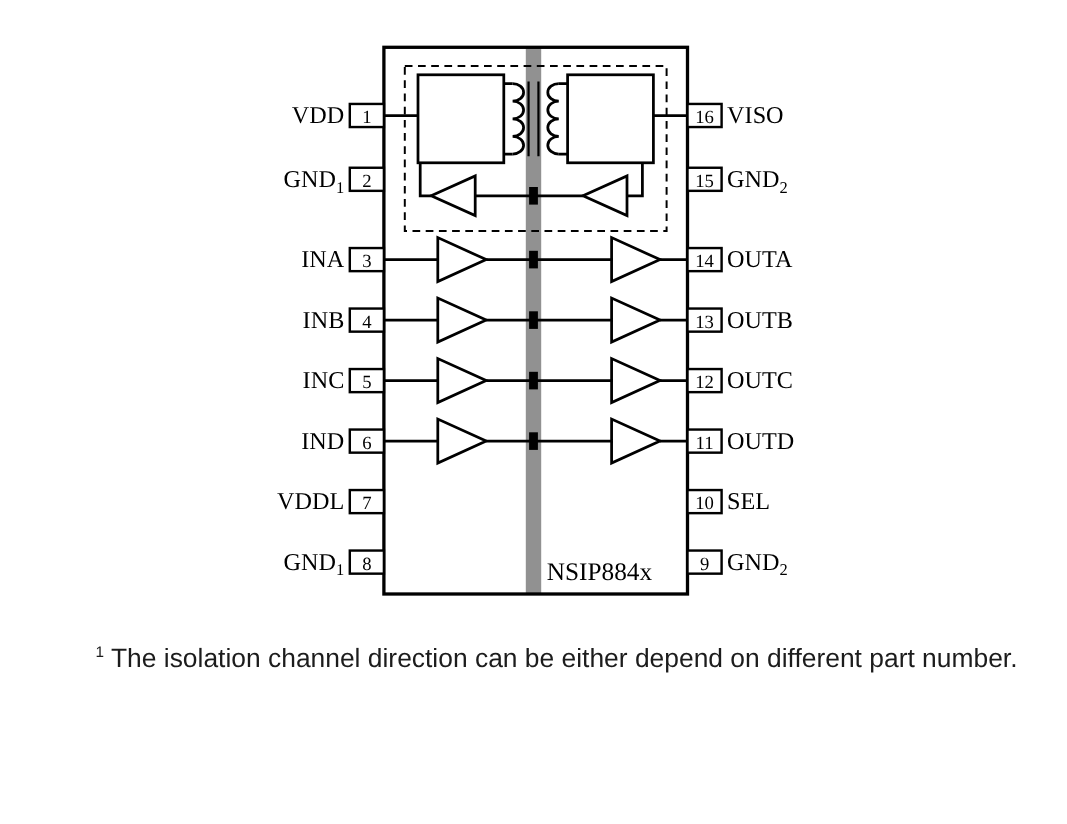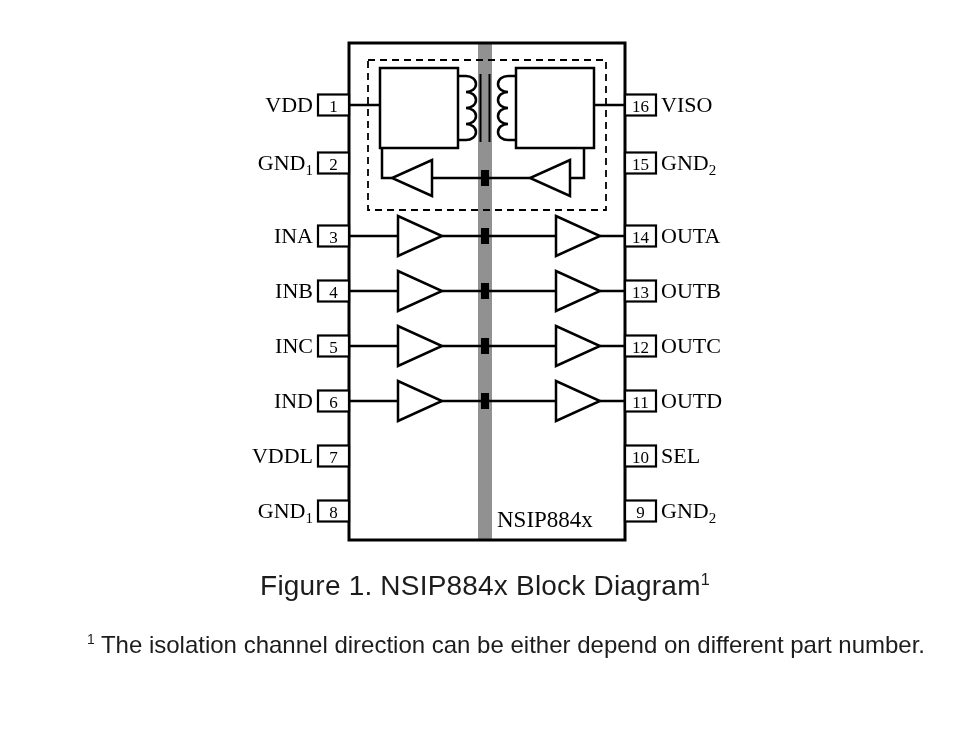--- a/index.html
+++ b/index.html
@@ -157,22 +157,19 @@
   </g>
   <g>
     <rect x="625" y="500.5" width="31" height="21" fill="#fff" stroke="#000" stroke-width="2.2"></rect>
     <text x="640.5" y="518" font-size="17" text-anchor="middle">9</text>
     <text x="661" y="518" font-size="22" text-anchor="start"><tspan>GND</tspan><tspan dy="5" font-size="15">2</tspan></text>
   </g>
 
   <text x="497" y="527" font-size="23" text-anchor="start">NSIP884x</text>
 </svg>
 
-<div class="caption">
-  <span>Figure 1. NSIP884x Block Diagram</span><sup>1</sup>
-</div>
 
 <div class="footnote">
   <sup>1</sup>
   <span>The isolation channel direction can be either depend on different part number.</span>
 </div>
 
 </div>
 
 </body></html>

